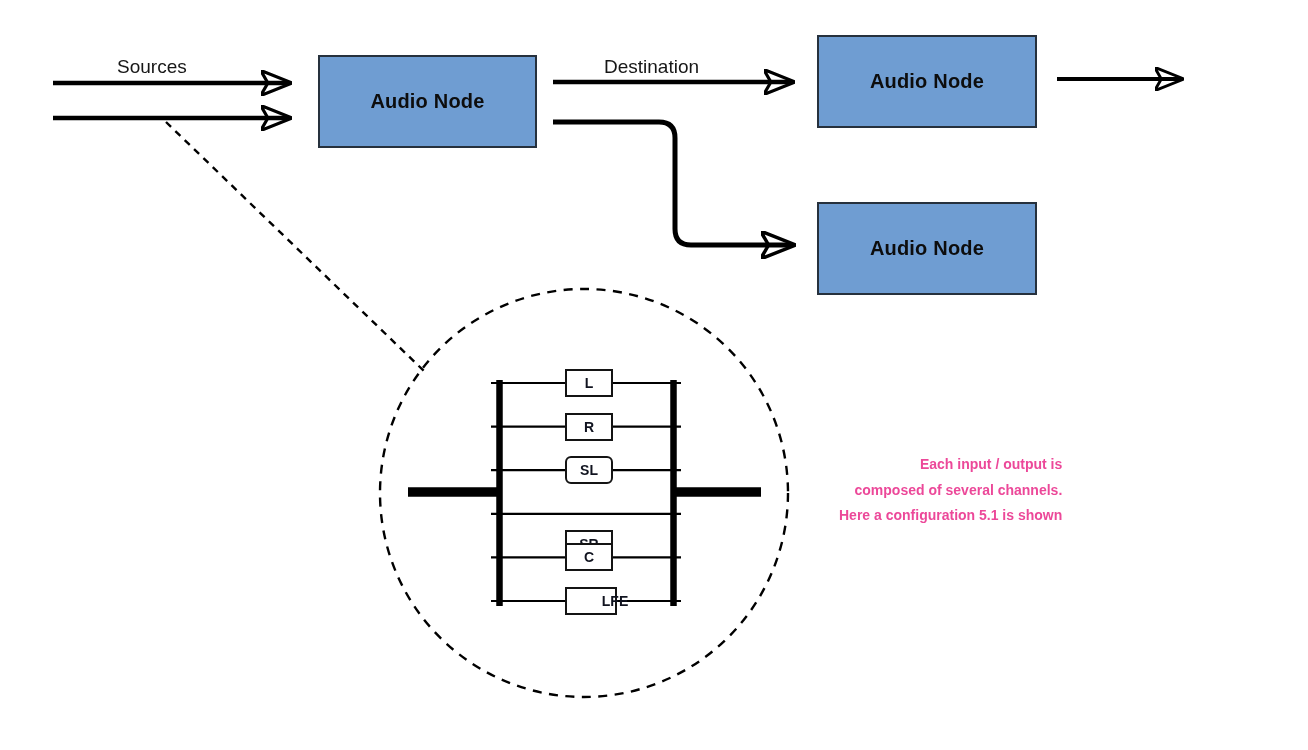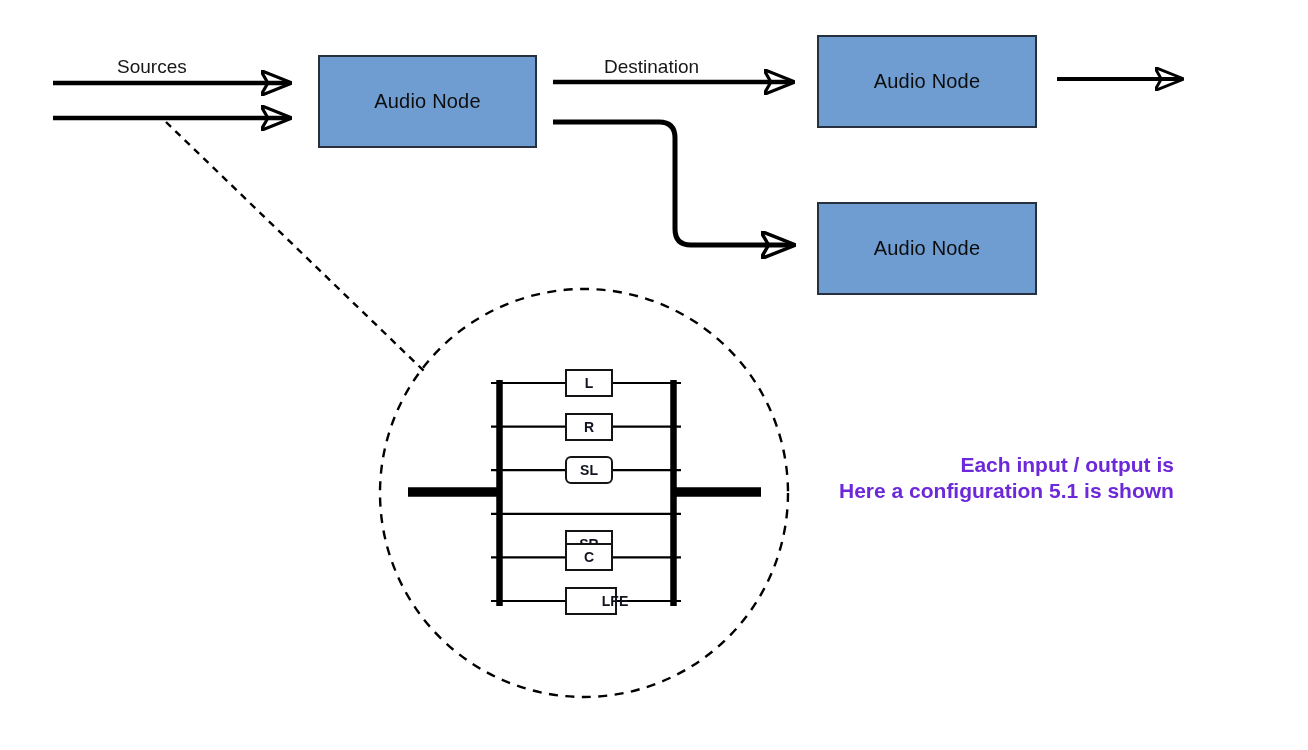--- a/index.html
+++ b/index.html
@@ -14,21 +14,21 @@
   body{font-family:"Liberation Sans",sans-serif;color:var(--text-color);position:relative;}
   .canvas{position:absolute;left:0;top:0;width:1308px;height:750px;background:var(--bg);text-align:right;}
   svg.wires{position:absolute;left:0;top:0;width:1308px;height:750px;}
   svg.wires path, svg.wires line, svg.wires circle{stroke:var(--line-color);fill:none;}
 
   .audio-node{
     position:absolute;
     background:var(--node-fill);
     border:2.5px solid var(--node-border);
     display:flex;align-items:center;justify-content:center;
-    font-weight:normal;font-size:20px;color:#0d0d0d;
+    font-weight:bold;font-size:20px;color:#0d0d0d;
     letter-spacing:.2px;
   }
   .node-1{left:318px;top:55px;width:219px;height:93px;}
   .node-2{left:817px;top:35px;width:220px;height:93px;}
   .node-3{left:817px;top:202px;width:220px;height:93px;}
 
   .flow-label{
     position:absolute;font-size:19px;color:#161616;white-space:nowrap;
   }
   .label-sources{left:117px;top:56px;}
@@ -42,21 +42,21 @@
   }
   .ch-0{top:369px;}
   .ch-1{top:413px;}
   .ch-2{top:456px;border-radius:6px;}
   .ch-3{top:500px;margin-top:30px;}
   .ch-4{top:543px;}
   .ch-5{top:587px;padding-left:48px;}
 
   .annotation{
     position:absolute;left:839px;top:452px;
-    font-size:21px;font-weight:bold;color:#6d28d9;line-height:25.5px;
+    font-size:14px;font-weight:bold;color:#ec4899;line-height:25.5px;
     white-space:nowrap;
   }
 </style>
 </head>
 <body>
 
 <div class="canvas">
 
   <svg class="wires" viewBox="0 0 1308 750" aria-hidden="true">
     <defs>
@@ -107,16 +107,17 @@
 
   <div class="channel-box ch-0">L</div>
   <div class="channel-box ch-1">R</div>
   <div class="channel-box ch-2">SL</div>
   <div class="channel-box ch-3">SR</div>
   <div class="channel-box ch-4">C</div>
   <div class="channel-box ch-5">LFE</div>
 
   <div class="annotation">
     <div>Each input / output is</div>
+    <div>composed of several channels.</div>
     <div>Here a configuration 5.1 is shown</div>
   </div>
 
 </div>
 
 </body></html>

